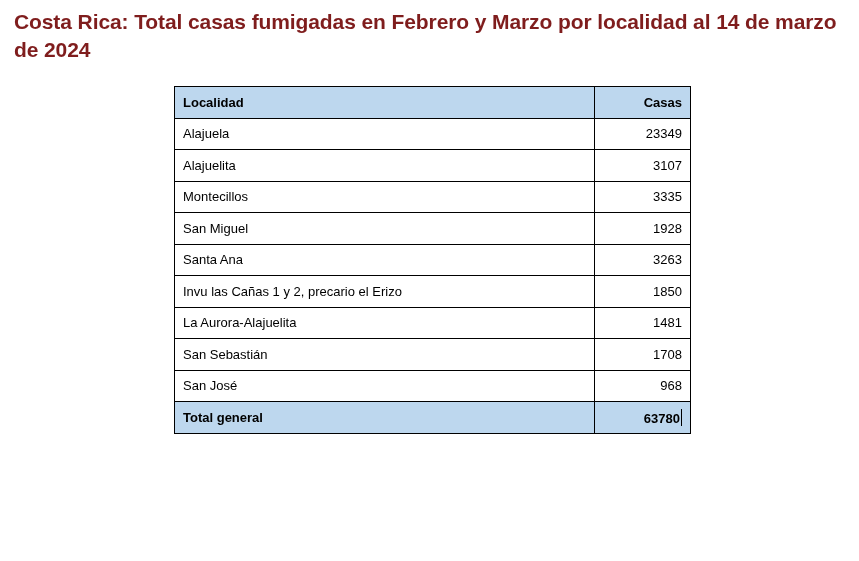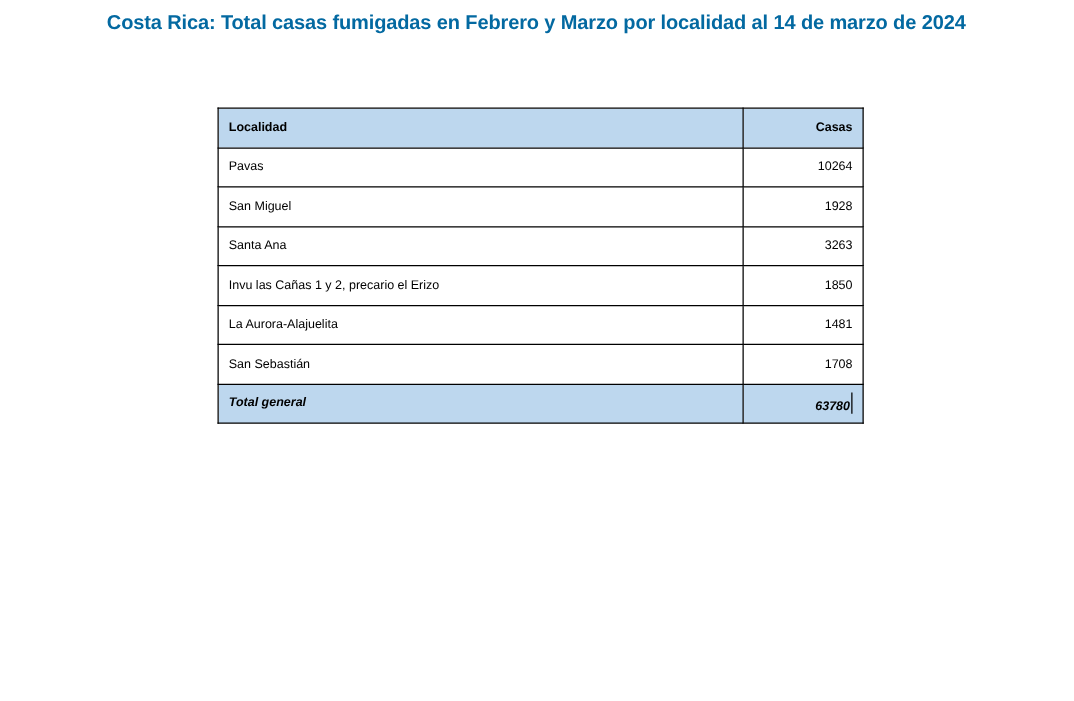--- a/index.html
+++ b/index.html
@@ -12,63 +12,61 @@
     background: #ffffff;
     font-family: "Liberation Sans", sans-serif;
     overflow: hidden;
     position: relative;
   }
   .page-title {
     position: absolute;
     left: 14px;
     top: 8px;
     width: 830px;
-    font-size: 16px;
+    font-size: 21px;
     font-weight: bold;
-    color: #0369a1;
+    color: #7f1d1d;
     line-height: 1.32;
     letter-spacing: -0.1px;
-    text-align: center;
   }
   .table-wrap {
     position: absolute;
     left: 174px;
     top: 86px;
     width: 508px;
   }
   table.data-table {
     border-collapse: collapse;
     width: 508px;
     table-layout: fixed;
   }
   table.data-table td, table.data-table th {
     border: 1px solid #000000;
     height: 31.5px;
     padding: 0 8px;
-    font-size: 10px;
+    font-size: 13px;
     color: #000000;
     vertical-align: middle;
     box-sizing: border-box;
     overflow: hidden;
     white-space: nowrap;
   }
   .col-loc { width: 420px; text-align: left; }
   .col-num { width: 96px; text-align: right; }
   thead th {
     background: #bdd7ee;
     font-weight: bold;
     font-size: 14.5px;
   }
   tbody tr td {
     background: #ffffff;
   }
   tfoot td {
     background: #bdd7ee;
     font-weight: bold;
-    font-style: italic;
   }
   
   .artifact {
     position: absolute;
     background: #555555;
     opacity: 0.55;
     height: 1px;
     pointer-events: none;
   }
   .artifact-text {
@@ -105,22 +103,30 @@
 <div class="table-wrap">
   <table class="data-table">
     <thead>
       <tr>
         <th class="col-loc">Localidad</th>
         <th class="col-num">Casas</th>
       </tr>
     </thead>
     <tbody>
       <tr>
-        <td class="col-loc">Pavas</td>
-        <td class="col-num">10264</td>
+        <td class="col-loc">Alajuela</td>
+        <td class="col-num">23349</td>
+      </tr>
+      <tr>
+        <td class="col-loc">Alajuelita</td>
+        <td class="col-num">3107</td>
+      </tr>
+      <tr>
+        <td class="col-loc">Montecillos</td>
+        <td class="col-num">3335</td>
       </tr>
       <tr>
         <td class="col-loc">San Miguel</td>
         <td class="col-num">1928</td>
       </tr>
       <tr>
         <td class="col-loc">Santa Ana</td>
         <td class="col-num">3263</td>
       </tr>
       <tr>
@@ -128,20 +134,24 @@
         <td class="col-num">1850</td>
       </tr>
       <tr>
         <td class="col-loc">La Aurora-Alajuelita</td>
         <td class="col-num">1481</td>
       </tr>
       <tr>
         <td class="col-loc">San Sebastián</td>
         <td class="col-num">1708</td>
       </tr>
+      <tr>
+        <td class="col-loc">San José</td>
+        <td class="col-num">968</td>
+      </tr>
     </tbody>
     <tfoot>
       <tr>
         <td class="col-loc">Total general</td>
         <td class="col-num"><span>63780</span><span class="caret"></span></td>
       </tr>
     </tfoot>
   </table>
 </div>
 

